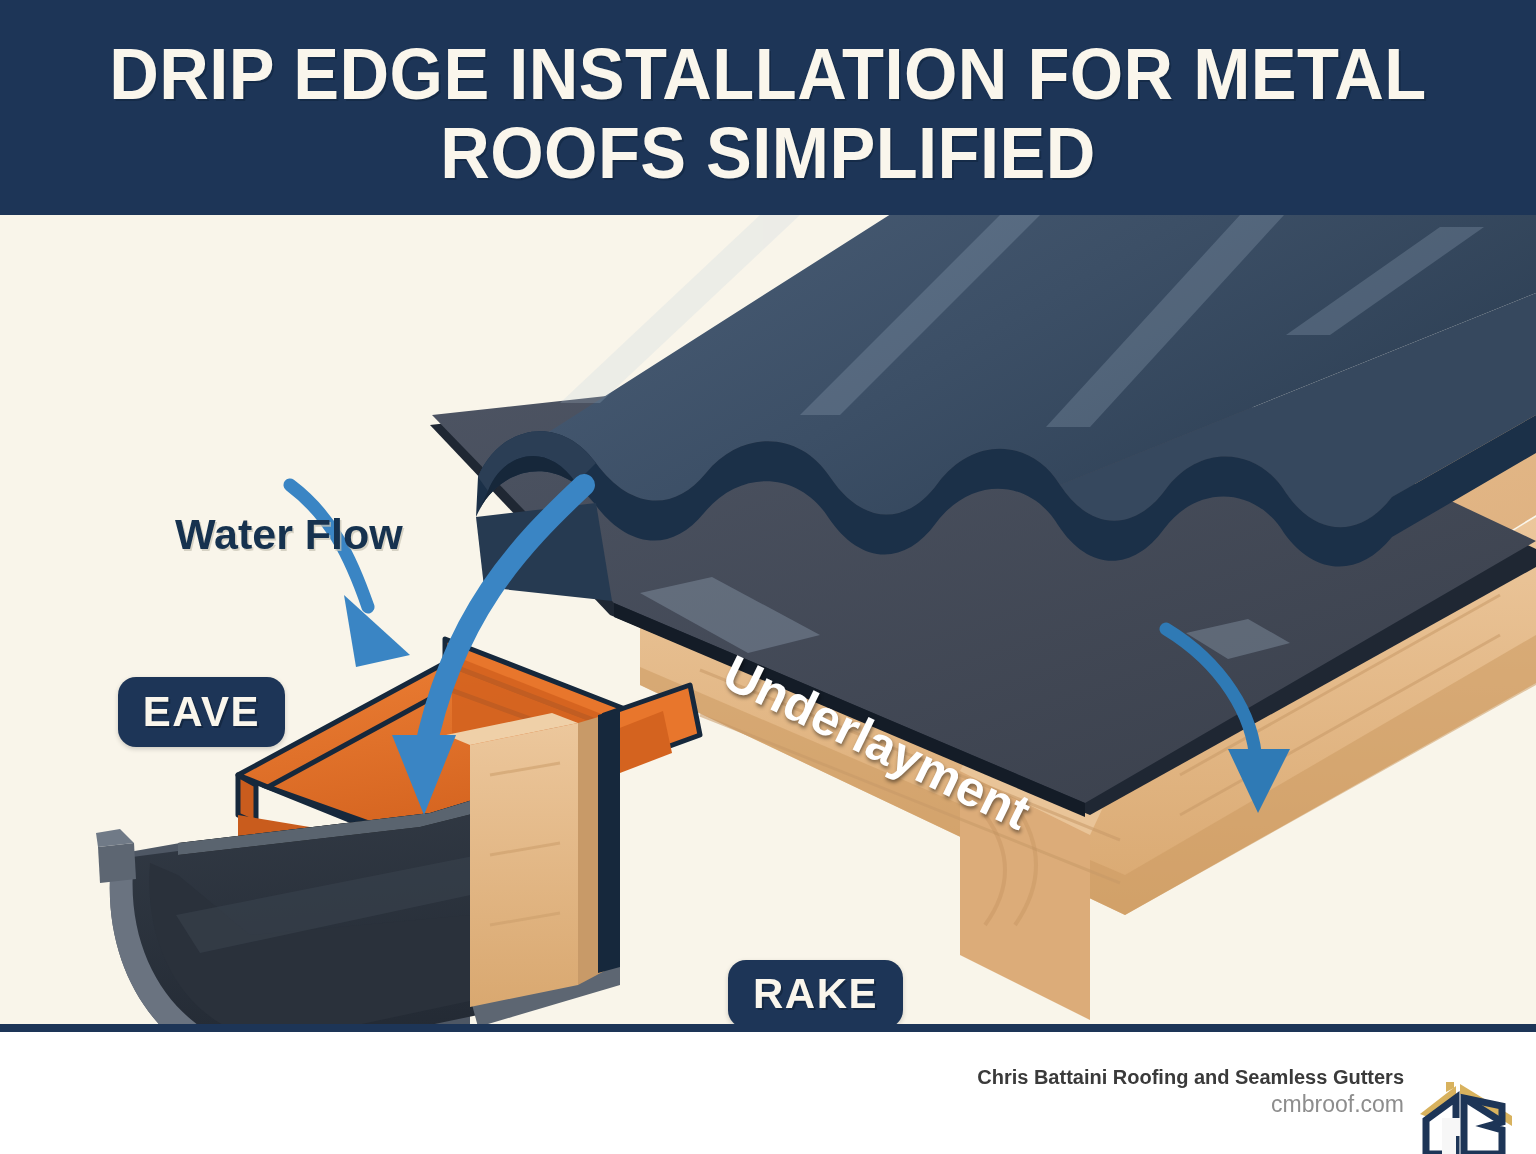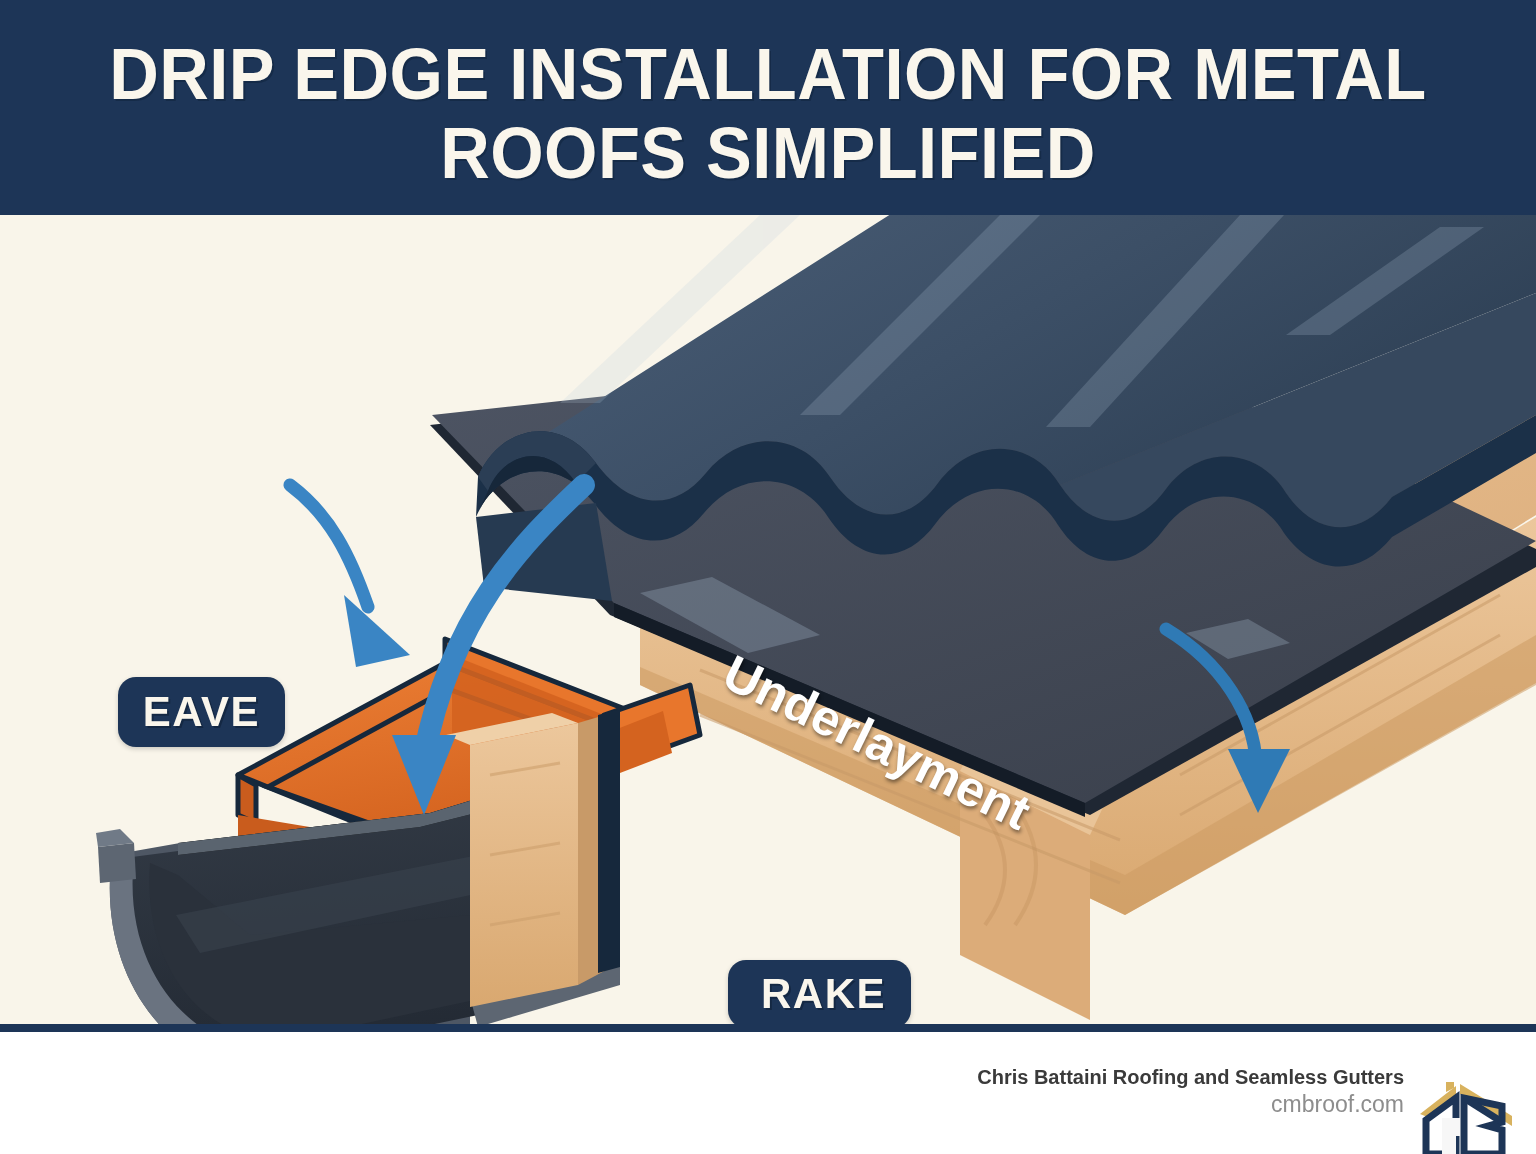--- a/index.html
+++ b/index.html
@@ -81,21 +81,21 @@
     font-weight: bold;
     font-size: 42px;
     letter-spacing: 1.5px;
     display: flex;
     align-items: center;
     justify-content: center;
     text-shadow: 2px 2px 0 rgba(10,25,45,0.45);
     box-shadow: 0 2px 5px rgba(0,0,0,0.18);
   }
   #badge-eave { left: 118px; top: 462px; width: 167px; height: 70px; }
-  #badge-rake { left: 728px; top: 745px; width: 175px; height: 68px; padding-left: 8px; }
+  #badge-rake { left: 728px; top: 745px; width: 175px; height: 68px; }
 
   #label-underlayment {
     position: absolute;
     left: 738px;
     top: 432px;
     color: #ffffff;
     font-family: "Liberation Sans", sans-serif;
     font-weight: bold;
     font-size: 50px;
     line-height: 1;
@@ -365,20 +365,21 @@
         <path d="M1166,414 C 1222,448 1254,500 1256,548"></path>
       </g>
       <polygon points="1228,534 1290,534 1258,598" fill="#2f7ab5"></polygon>
 
       <g>
         <path d="M424,650 C 404,692 392,712 392,728 a 32,32 0 0 0 64,0 C 456,712 444,692 424,650 Z" fill="url(#gDrop)" transform="translate(0,212)"></path>
         <path d="M412,700 C 404,716 400,726 404,734 C 410,740 418,734 416,724 C 415,714 414,706 412,700 Z" fill="#a9cee8" opacity="0.75" transform="translate(0,212)"></path>
       </g>
     </svg>
 
+    <div class="plain-label" id="label-water-flow">Water Flow</div>
 
     <div class="badge" id="badge-eave">EAVE</div>
     <div class="badge" id="badge-rake">RAKE</div>
 
     <div id="label-underlayment">Underlayment</div>
   </div>
 
   <div id="footer-divider"></div>
   <div id="footer">
     <div id="footer-text-wrap">

